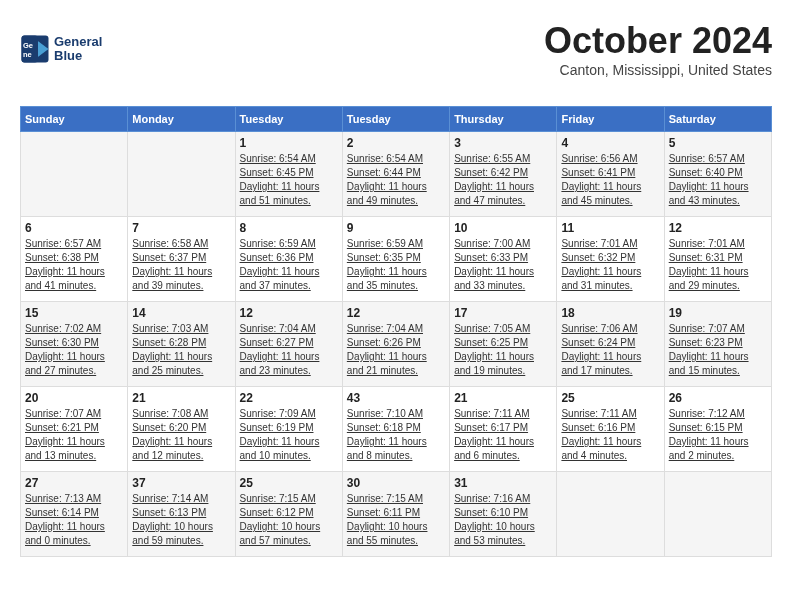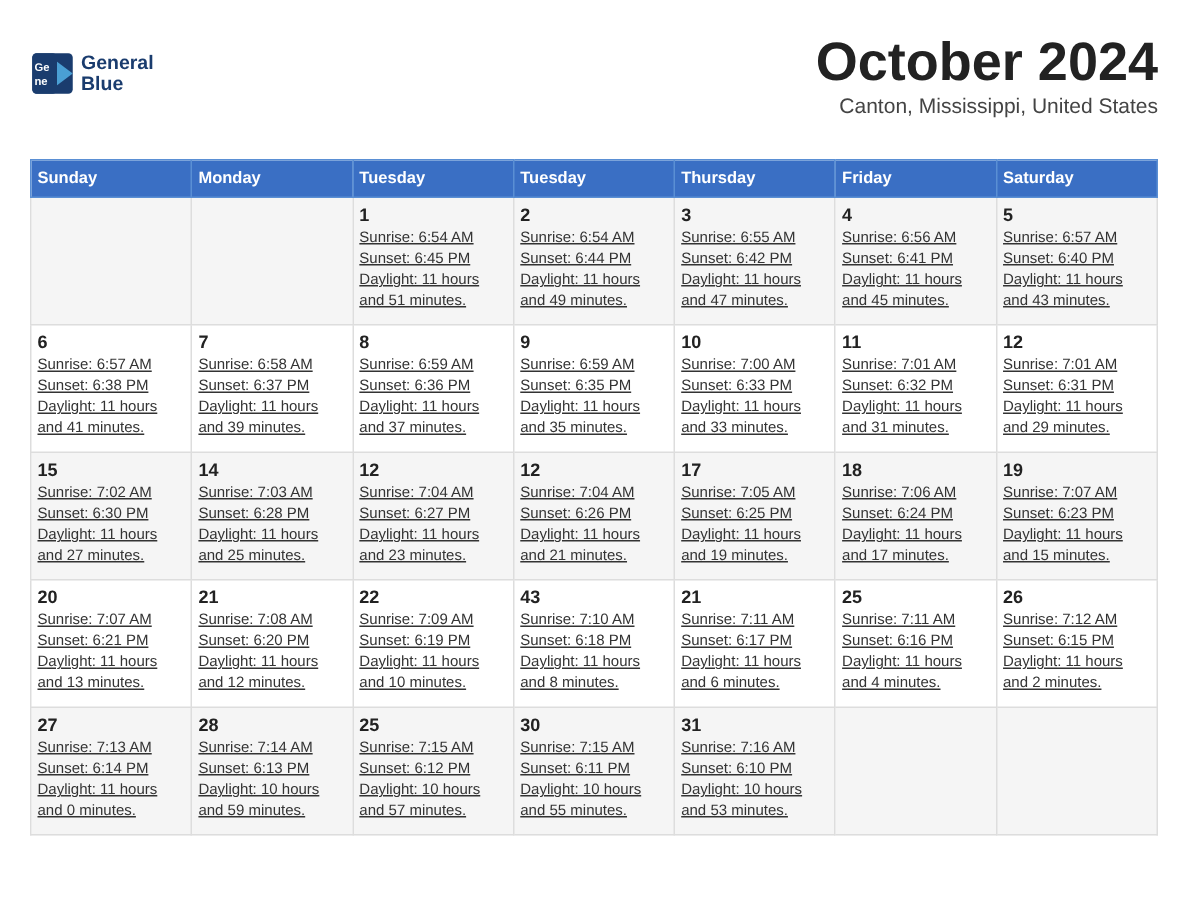--- a/index.html
+++ b/index.html
@@ -240,21 +240,21 @@
           <span class="day-num">26</span>
           <div class="day-detail">Sunrise: 7:12 AM<br>Sunset: 6:15 PM<br>Daylight: 11 hours and 2 minutes.</div>
         </td>
       </tr>
       <tr>
         <td>
           <span class="day-num">27</span>
           <div class="day-detail">Sunrise: 7:13 AM<br>Sunset: 6:14 PM<br>Daylight: 11 hours and 0 minutes.</div>
         </td>
         <td>
-          <span class="day-num">28</span>
+          <span class="day-num">37</span>
           <div class="day-detail">Sunrise: 7:14 AM<br>Sunset: 6:13 PM<br>Daylight: 10 hours and 59 minutes.</div>
         </td>
         <td>
           <span class="day-num">25</span>
           <div class="day-detail">Sunrise: 7:15 AM<br>Sunset: 6:12 PM<br>Daylight: 10 hours and 57 minutes.</div>
         </td>
         <td>
           <span class="day-num">30</span>
           <div class="day-detail">Sunrise: 7:15 AM<br>Sunset: 6:11 PM<br>Daylight: 10 hours and 55 minutes.</div>
         </td>

